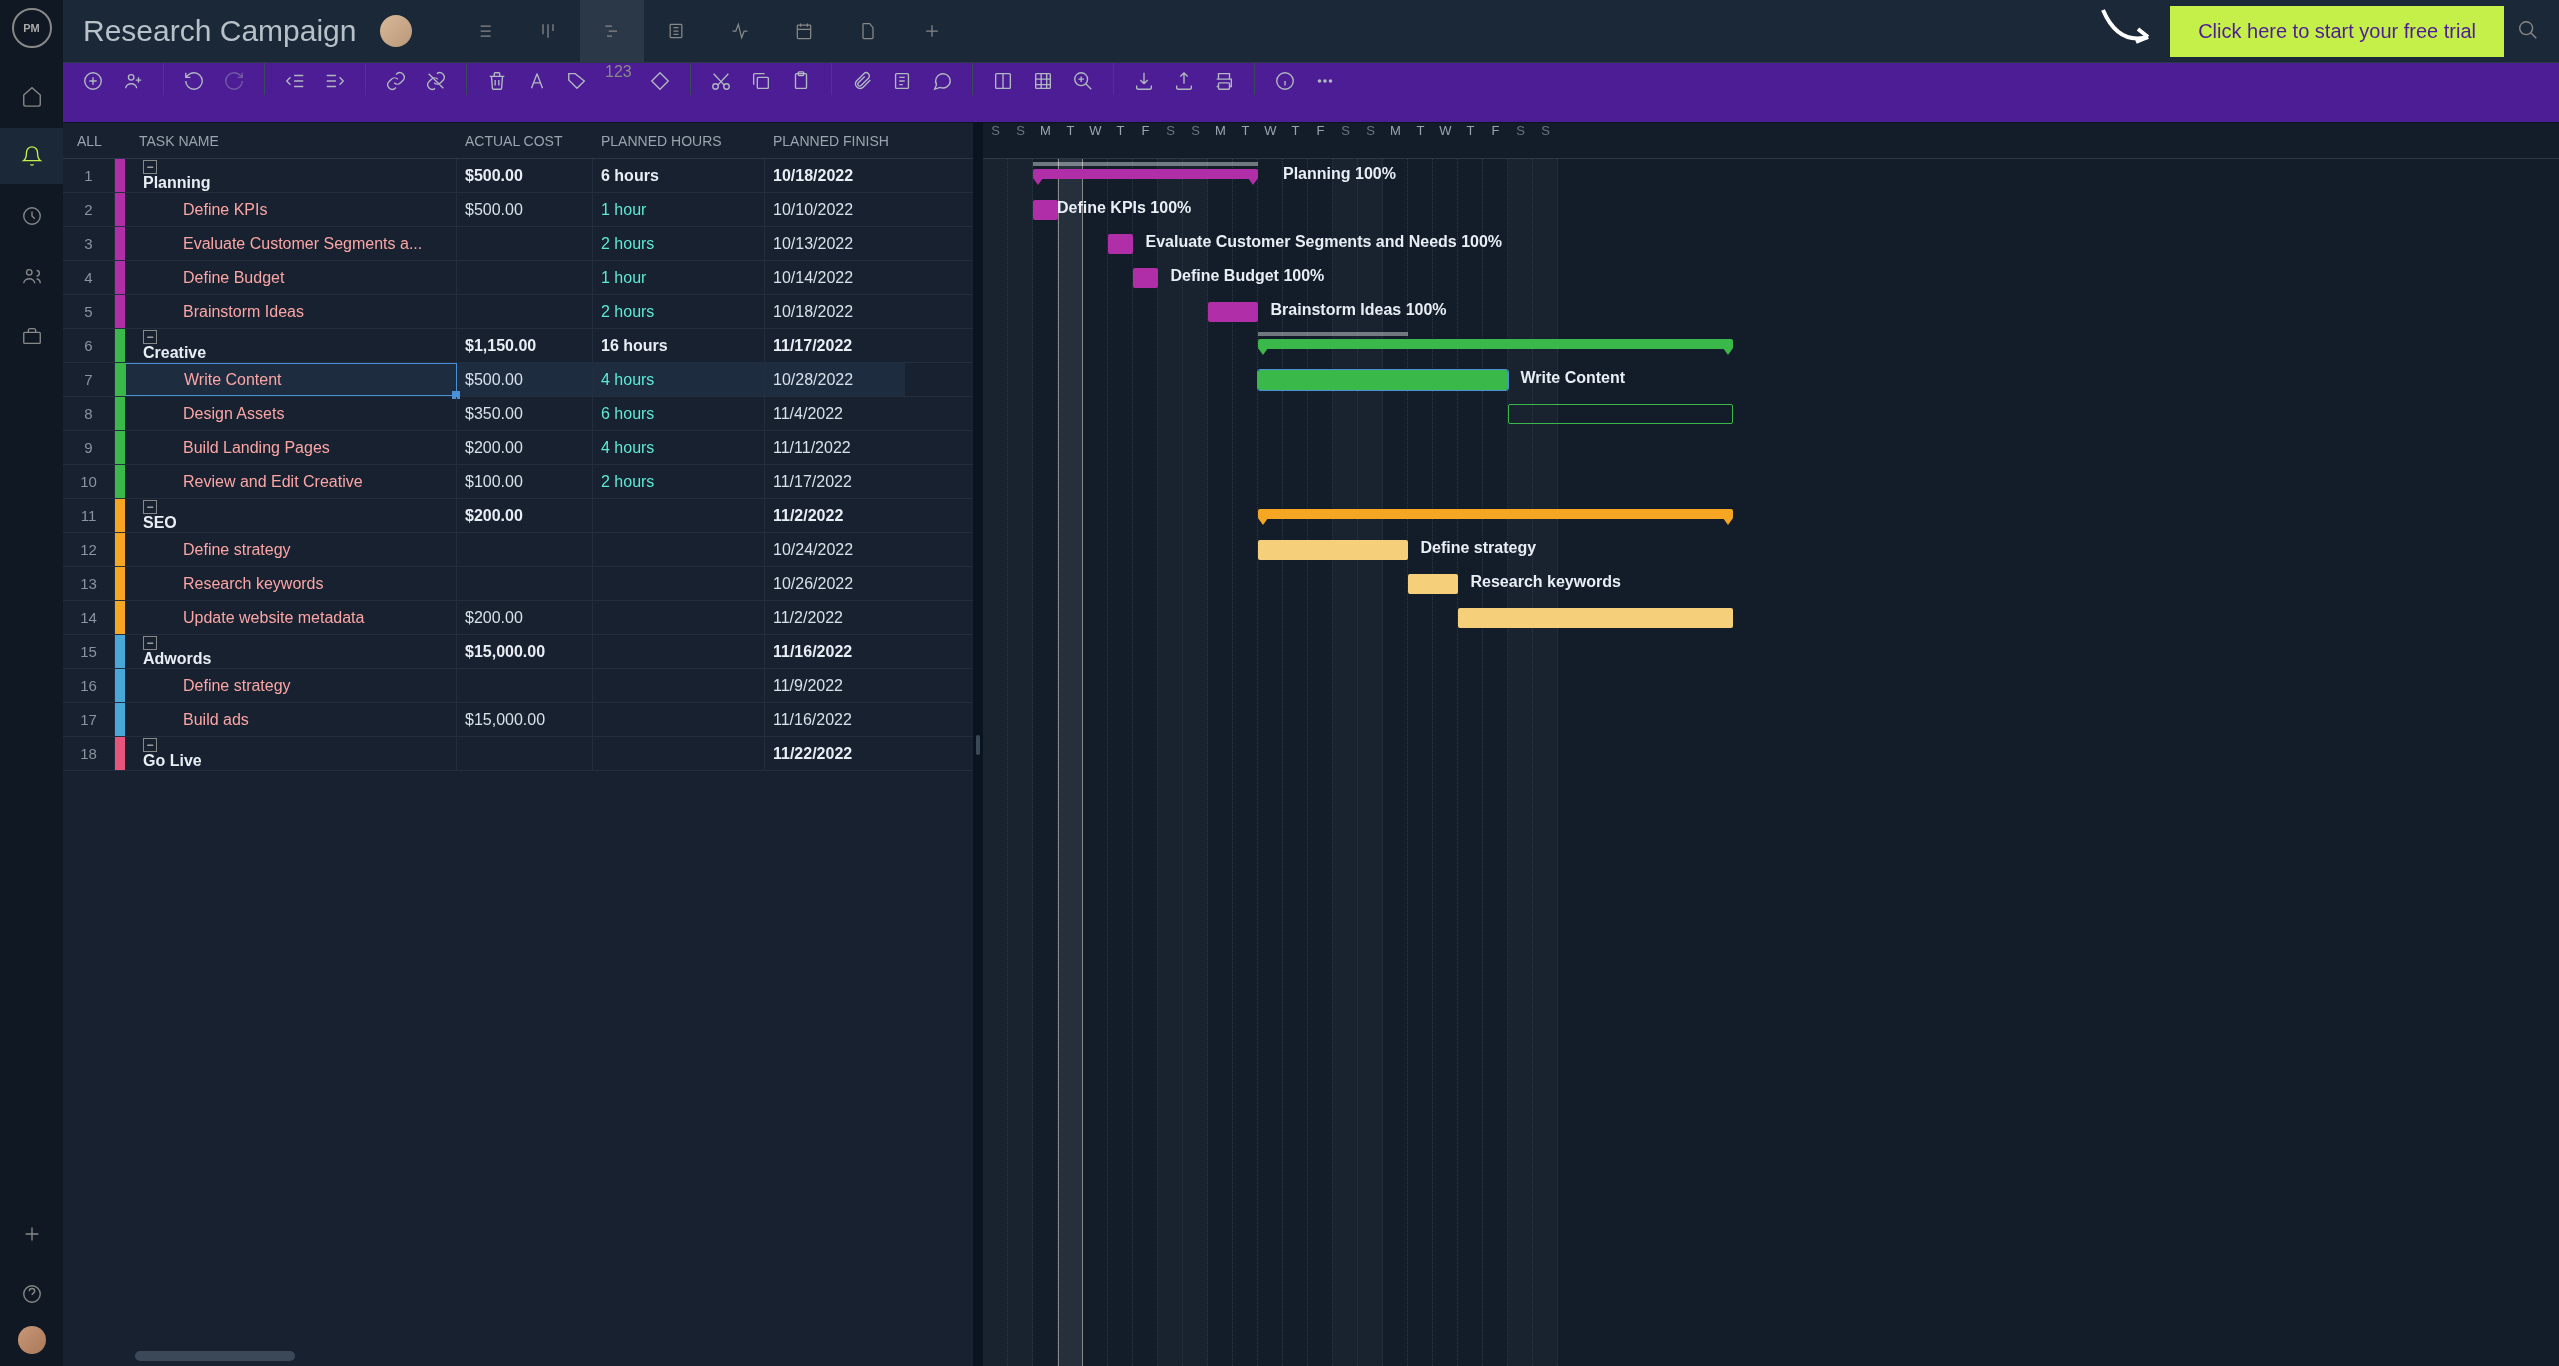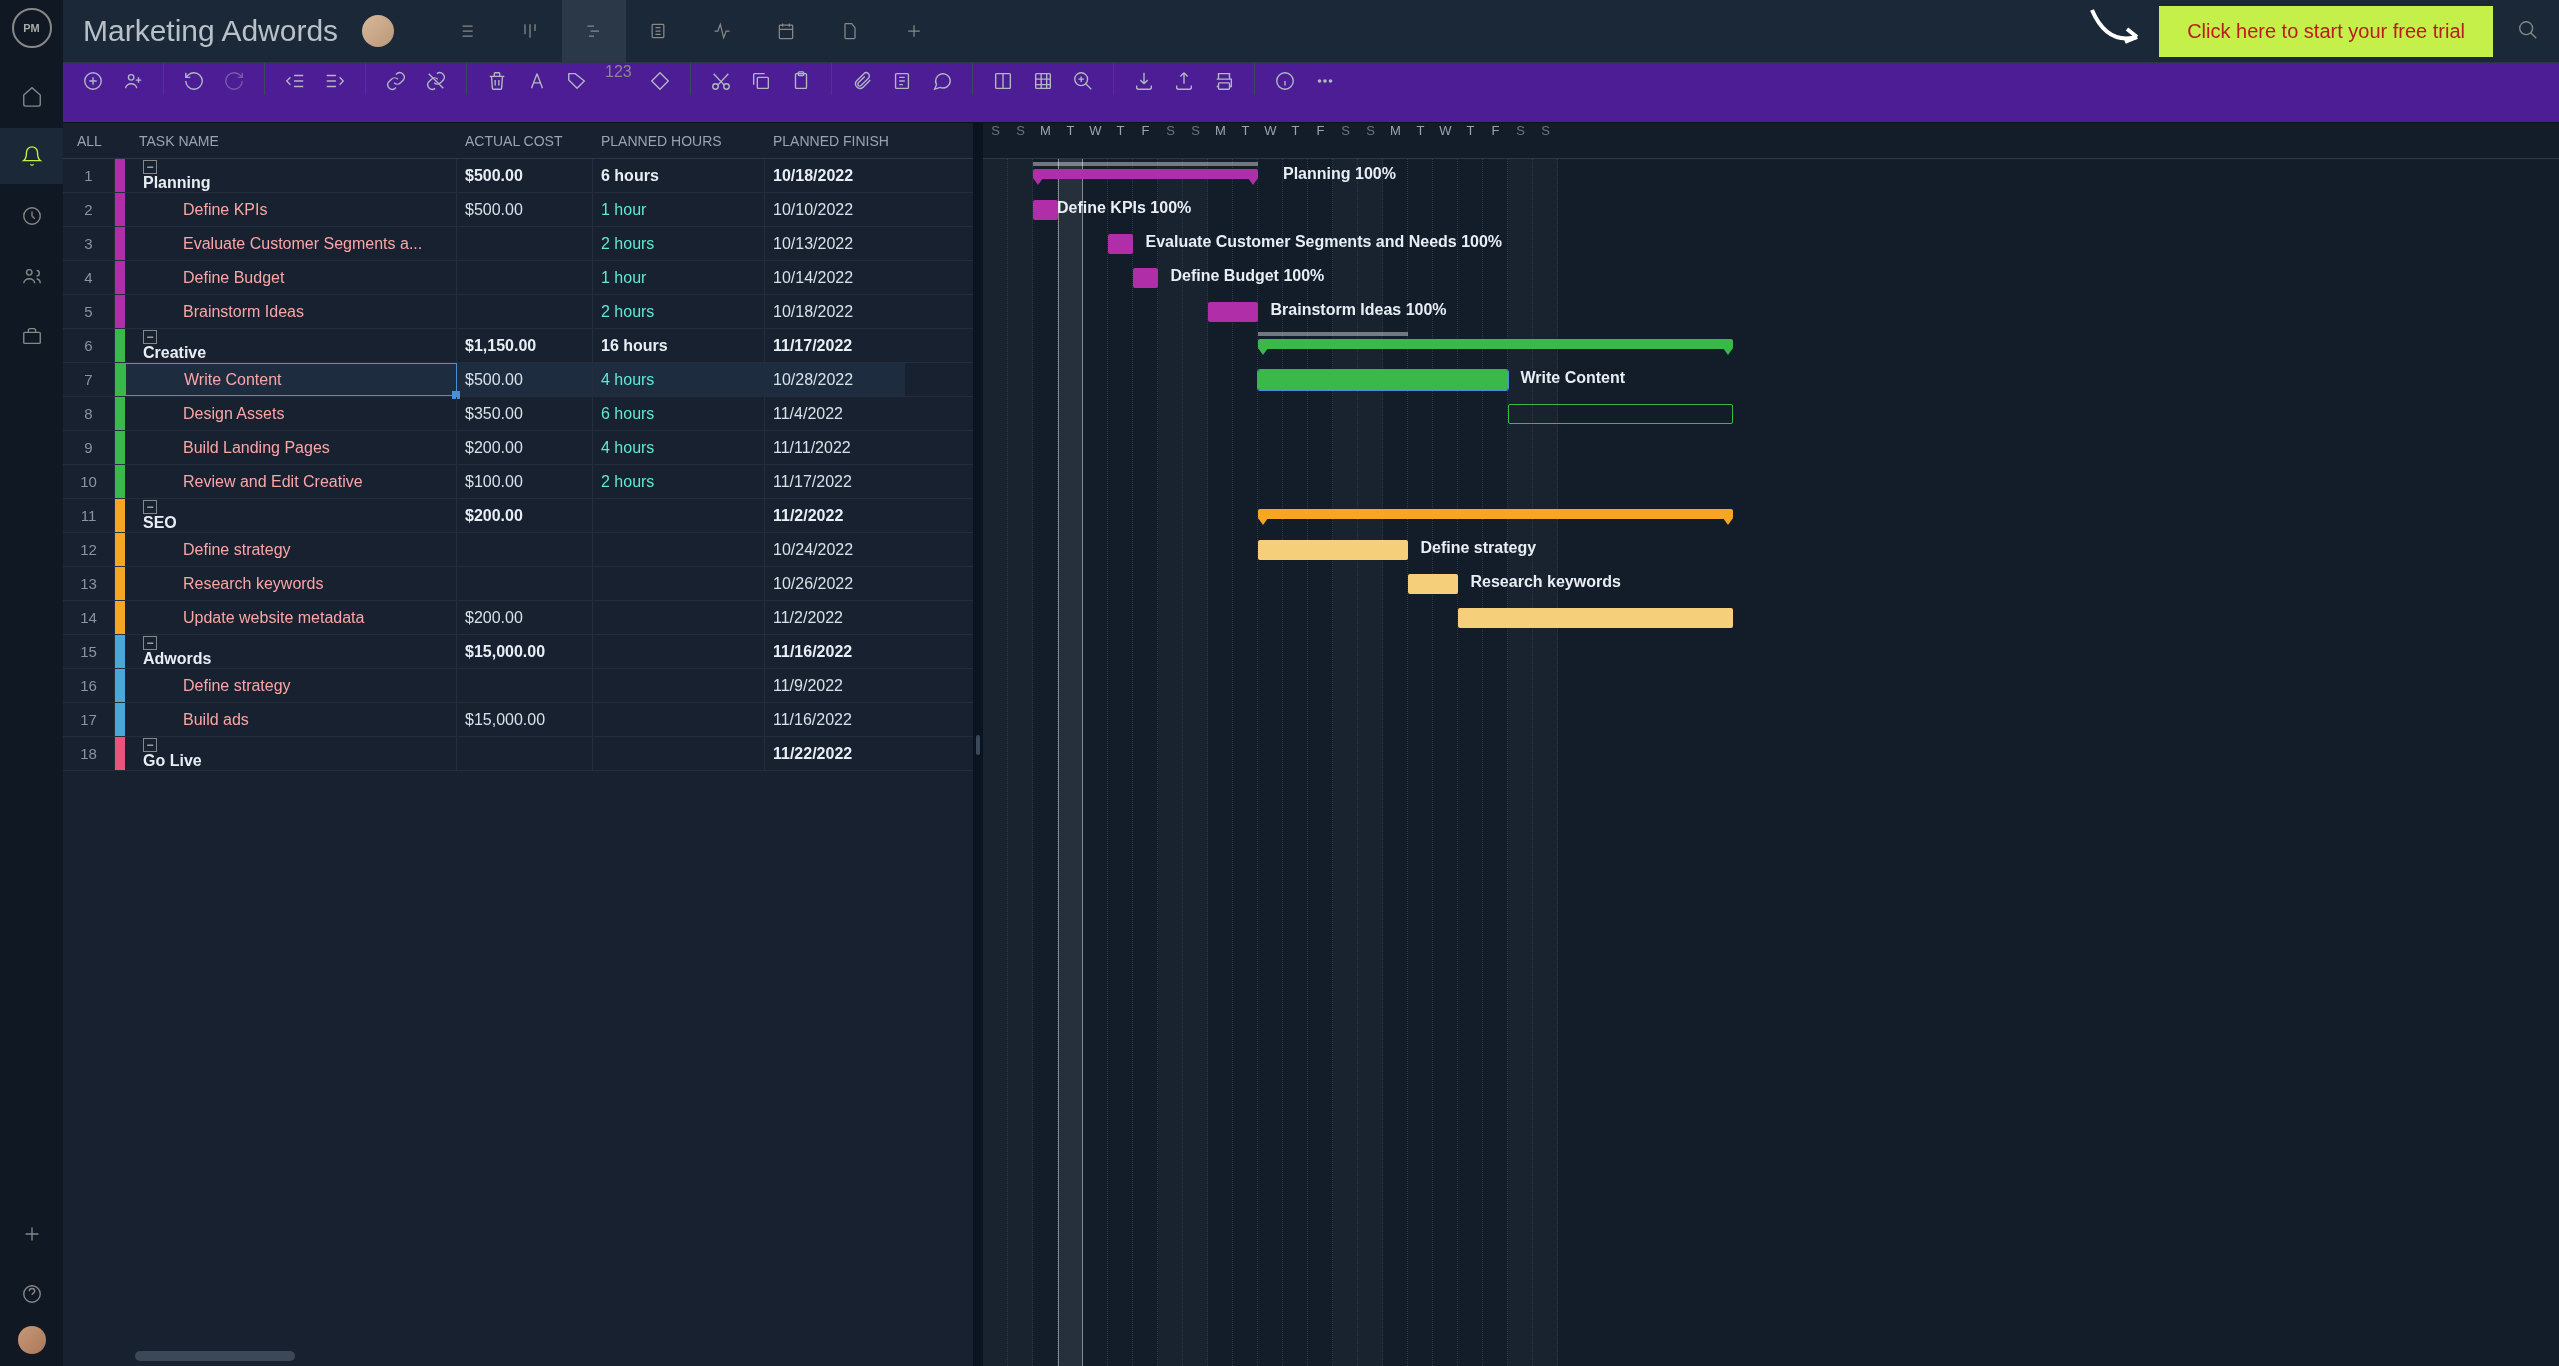--- a/index.html
+++ b/index.html
@@ -16,21 +16,21 @@
 .topbar{height:63px;background:#1a2838;display:flex;align-items:center;padding:0 20px;border-bottom:1px solid #2a3848}
 .topbar .title{font-size:30px;color:#b8c0c8;font-weight:400;margin-right:24px}
 .topbar .uavatar{width:32px;height:32px;border-radius:50%;background:linear-gradient(135deg,#d8b898,#b89878);margin-right:40px}
 .topbar .viewbtns{display:flex;gap:0}
 .topbar .viewbtn{width:64px;height:63px;display:flex;align-items:center;justify-content:center;color:#888;cursor:pointer}
 .topbar .viewbtn.active{background:#2a3848}
 .topbar .viewbtn svg{width:20px;height:20px}
 .topbar .tspacer{flex:1}
 .topbar .arrow{margin-right:12px}
 .topbar .arrow svg{width:60px;height:50px;stroke:#fff;fill:none}
-.topbar .cta{background:#c5f04a;color:#b91c1c;font-size:20px;font-weight:500;padding:14px 28px;cursor:pointer;border:none;margin-right:24px}
+.topbar .cta{background:#c5f04a;color:#4c1d95;font-size:20px;font-weight:500;padding:14px 28px;cursor:pointer;border:none;margin-right:13px}
 .topbar .searchicon{color:#888;cursor:pointer}
 .toolbar{height:60px;background:#4c1d95;display:flex;align-items:flex-start;padding:0 12px;gap:4px;border-bottom:1px solid #0a1420}
 .toolbar .tbtn{width:36px;height:36px;display:flex;align-items:center;justify-content:center;color:#b0b8c0;cursor:pointer}
 .toolbar .tbtn svg{width:22px;height:22px}
 .toolbar .sep{width:1px;height:32px;background:#3a4858;margin:0 8px}
 .toolbar .text123{color:#888;font-size:16px;padding:0 6px}
 .content{flex:1;display:flex;overflow:hidden}
 .grid{width:910px;background:#17212f;display:flex;flex-direction:column;overflow:hidden}
 .ghead{display:flex;height:36px;background:#17212f;border-bottom:1px solid #2a3848;font-size:14px;color:#9aa4b0;font-weight:500}
 .ghead .c-all{width:62px;padding-left:14px;display:flex;align-items:center}
@@ -122,21 +122,21 @@
         <svg viewBox="0 0 24 24" fill="none" stroke="currentColor" stroke-width="1.5">
           <circle cx="12" cy="12" r="9"></circle>
           <path d="M9 9a3 3 0 016 0c0 2-3 2-3 4M12 17h.01"></path>
         </svg>
       </div>
     <div class="avatar"></div>
   </div>
 
   <div class="main">
     <div class="topbar">
-      <div class="title">Marketing Adwords</div>
+      <div class="title">Research Campaign</div>
       <div class="uavatar"></div>
       <div class="viewbtns">
         <div class="viewbtn">
             <svg viewBox="0 0 24 24" fill="none" stroke="currentColor" stroke-width="1.5">
               <path d="M8 6h12M8 12h12M8 18h12M4 6h.01M4 12h.01M4 18h.01"></path>
             </svg>
           </div>
         <div class="viewbtn">
             <svg viewBox="0 0 24 24" fill="none" stroke="currentColor" stroke-width="1.5">
               <path d="M6 4v12M12 4v16M18 4v8"></path>

